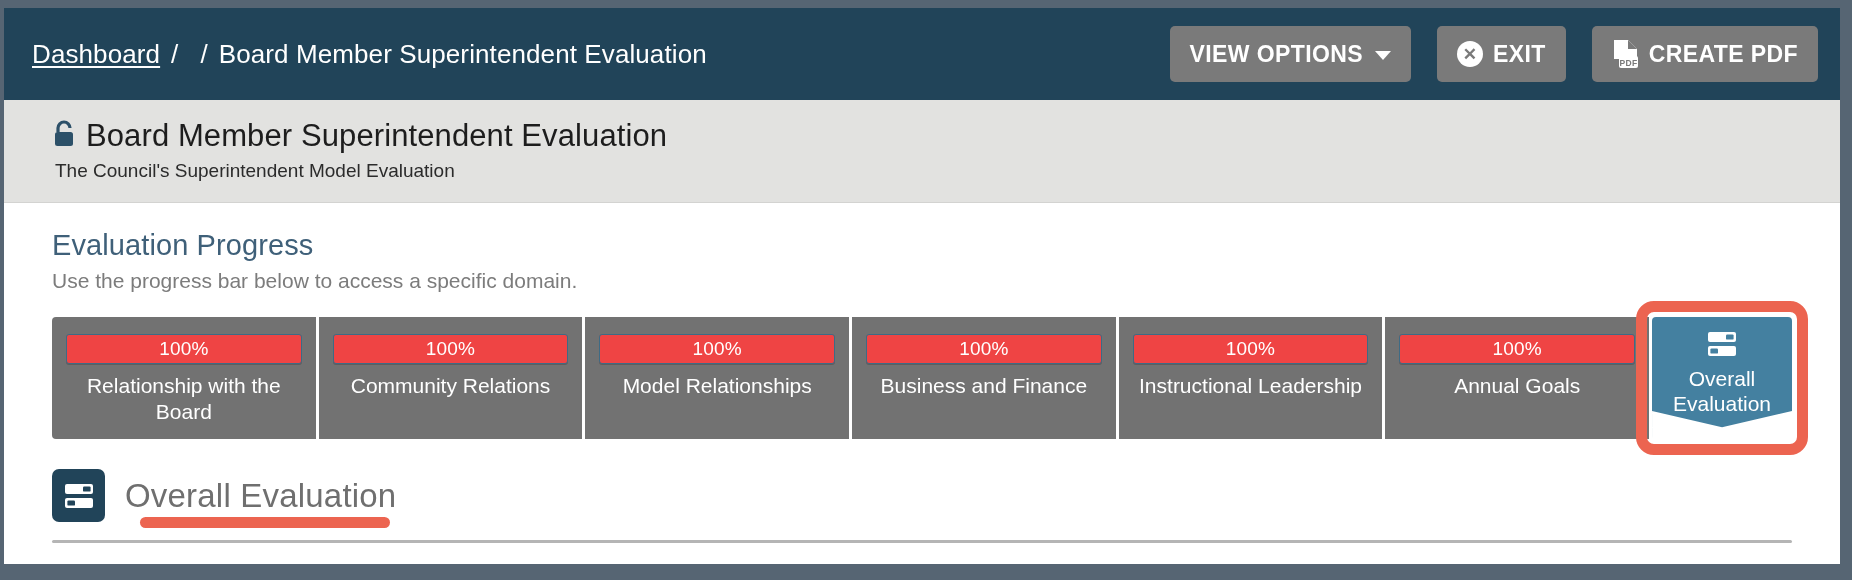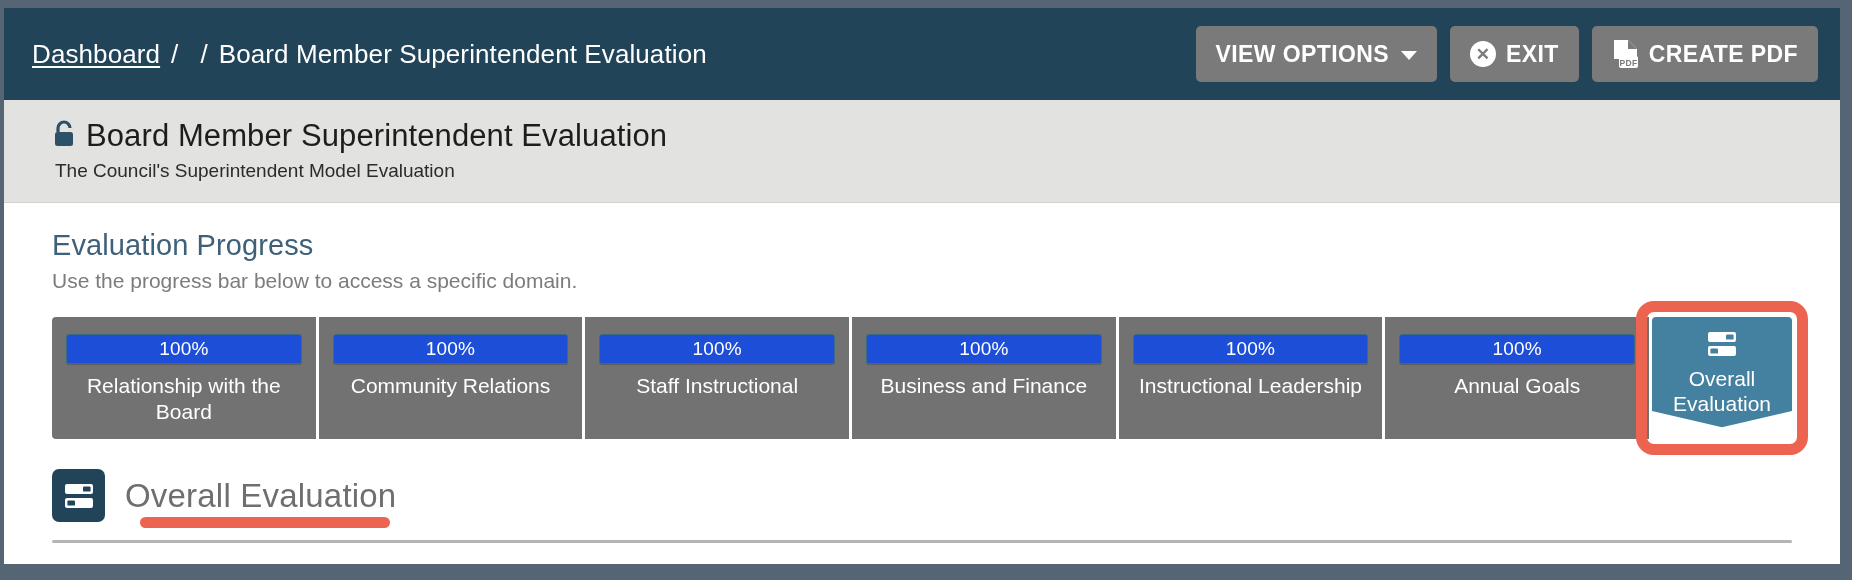--- a/index.html
+++ b/index.html
@@ -57,21 +57,21 @@
   .crumb-sep {
     margin: 0 11px;
     color: #ffffff;
   }
   .crumb-current {
     color: #ffffff;
   }
 
   .topbtns {
     display: flex;
-    gap: 13px;
+    gap: 26px;
     padding-left: 44px;
   }
   .btn {
     background: #7a7a7a;
     color: #ffffff;
     border: none;
     border-radius: 5px;
     height: 56px;
     padding: 0 20px;
     display: flex;
@@ -162,21 +162,21 @@
     display: flex;
     flex-direction: column;
     align-items: center;
     cursor: pointer;
   }
   .seg:first-child { border-radius: 4px 0 0 4px; }
 
   .meter {
     width: 100%;
     height: 30px;
-    background: #1d4ed8;
+    background: #ef4444;
     border: 1px solid #3d6b85;
     border-radius: 3px;
     box-sizing: border-box;
     display: flex;
     align-items: center;
     justify-content: center;
     box-shadow: 0 1px 0 rgba(0,0,0,.18);
   }
   .meter span {
     color: #ffffff;
@@ -350,21 +350,21 @@
           <div class="meter">
             <span>100%</span>
           </div>
           <div class="seg-label">Community Relations</div>
         </div>
 
         <div class="seg">
           <div class="meter">
             <span>100%</span>
           </div>
-          <div class="seg-label">Staff Instructional</div>
+          <div class="seg-label">Model Relationships</div>
         </div>
 
         <div class="seg">
           <div class="meter">
             <span>100%</span>
           </div>
           <div class="seg-label">Business and Finance</div>
         </div>
 
         <div class="seg">

